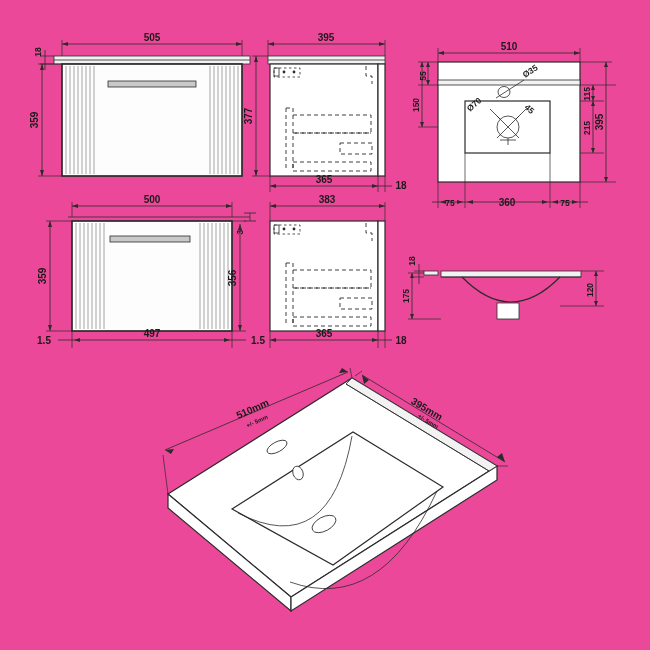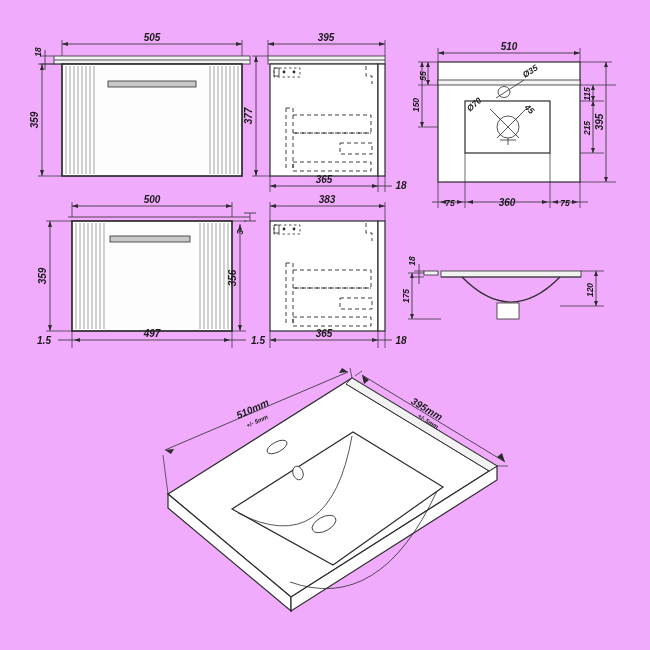--- a/index.html
+++ b/index.html
@@ -10,22 +10,21 @@
   body {
     width: 650px;
     height: 650px;
     font-family: "Liberation Sans", sans-serif;
     overflow: hidden;
   }
   #sheet {
     position: relative;
     width: 650px;
     height: 650px;
-    background: #f0abfc;
-    font-style: italic;
+    background: #ec4899;
   }
   svg.drawing {
     position: absolute;
     top: 0;
     left: 0;
     width: 650px;
     height: 650px;
     display: block;
   }
   text {

